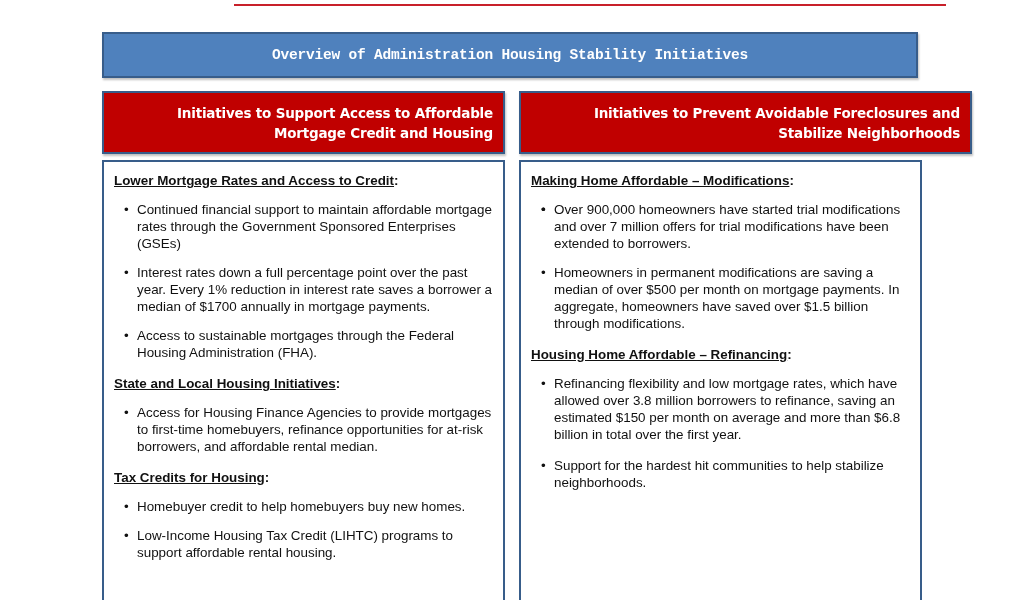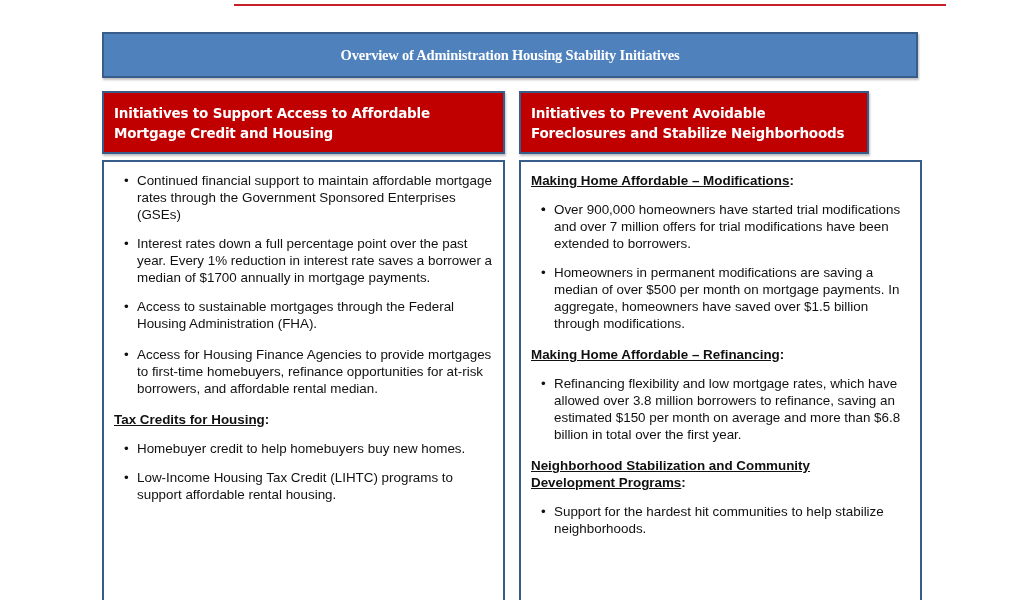--- a/index.html
+++ b/index.html
@@ -15,34 +15,34 @@
   }
   .top-clipped-text {
     position: absolute; left: 240px; top: -7px; height: 10px; width: 360px;
     overflow: hidden;
   }
   .banner {
     position: absolute; left: 102px; top: 32px; width: 816px; height: 46px;
     background: #4f81bd; border: 2px solid #385d8a; box-sizing: border-box;
     box-shadow: 1px 2px 2px rgba(0,0,0,0.25);
     display: flex; align-items: center; justify-content: center;
-    color: #ffffff; font-family: Liberation Serif, serif; font-weight: bold;
+    color: #ffffff; font-family: Liberation Mono, monospace; font-weight: bold;
     font-size: 14.5px; letter-spacing: -0.2px;
   }
   .col-header {
     position: absolute; top: 91px; height: 63px;
     background: #c00000; border: 2px solid #385d8a; box-sizing: border-box;
     box-shadow: 1px 2px 2px rgba(0,0,0,0.25);
-    display: flex; align-items: center; justify-content: center; text-align: left;
+    display: flex; align-items: center; justify-content: center; text-align: right;
     color: #ffffff; font-family: "DejaVu Sans", sans-serif; font-weight: bold;
     font-size: 13.5px; line-height: 20px; letter-spacing: -0.2px;
     padding: 0 10px;
   }
   .col-header.left { left: 102px; width: 403px; }
-  .col-header.right { left: 519px; width: 350px; }
+  .col-header.right { left: 519px; width: 453px; }
   .content-box {
     position: absolute; top: 160px; height: 460px;
     border: 2px solid #385d8a; box-sizing: border-box; background: #ffffff;
     padding: 10px 10px 0 10px;
     font-size: 13.4px; line-height: 17px;
   }
   .content-box.left { left: 102px; width: 403px; }
   .content-box.right { left: 519px; width: 403px; }
   .section-title {
     font-weight: bold; margin: 0 0 12px 0;
@@ -69,43 +69,44 @@
 </div>
 
 <div class="col-header left">
   <span>Initiatives to Support Access to Affordable Mortgage Credit and Housing</span>
 </div>
 <div class="col-header right">
   <span>Initiatives to Prevent Avoidable Foreclosures and Stabilize Neighborhoods</span>
 </div>
 
 <div class="content-box left">
+  <div class="section-title"><span class="t">Lower Mortgage Rates and Access to Credit</span><span>:</span></div>
   <ul class="bullets">
     <li><span class="bullet">•</span><span>Continued financial support to maintain affordable mortgage rates through the Government Sponsored Enterprises (GSEs)</span></li>
     <li><span class="bullet">•</span><span>Interest rates down a full percentage point  over the past year.  Every 1% reduction in interest rate saves a borrower a median of $1700 annually in mortgage payments.</span></li>
     <li style="margin-bottom:14px"><span class="bullet">•</span><span>Access to sustainable mortgages through the Federal Housing Administration (FHA).</span></li>
   </ul>
+  <div class="section-title"><span class="t">State and Local Housing Initiatives</span><span>:</span></div>
   <ul class="bullets">
     <li style="margin-bottom:14px"><span class="bullet">•</span><span>Access for Housing Finance Agencies to provide mortgages to first-time homebuyers, refinance opportunities for at-risk borrowers, and affordable rental median.</span></li>
   </ul>
   <div class="section-title"><span class="t">Tax Credits for Housing</span><span>:</span></div>
   <ul class="bullets">
     <li><span class="bullet">•</span><span>Homebuyer credit to help homebuyers buy new homes.</span></li>
     <li><span class="bullet">•</span><span>Low-Income Housing Tax Credit (LIHTC) programs to support affordable rental housing.</span></li>
   </ul>
 </div>
 
 <div class="content-box right">
   <div class="section-title"><span class="t">Making Home Affordable – Modifications</span><span>:</span></div>
   <ul class="bullets">
     <li><span class="bullet">•</span></li>
     <li><span class="bullet">•</span><span>Over 900,000 homeowners have started trial modifications and over 7 million offers for trial modifications have been extended to borrowers.</span></li>
     <li style="margin-bottom:14px"><span class="bullet">•</span><span>Homeowners in permanent modifications are saving a median of over $500 per month on mortgage payments. In aggregate, homeowners have saved over $1.5 billion through modifications.</span></li>
   </ul>
-  <div class="section-title"><span class="t">Making Home Affordable – Refinancing</span><span>:</span></div>
+  <div class="section-title"><span class="t">Housing Home Affordable – Refinancing</span><span>:</span></div>
   <ul class="bullets">
     <li style="margin-bottom:14px"><span class="bullet">•</span><span>Refinancing flexibility and low mortgage rates, which have allowed over 3.8 million  borrowers to refinance, saving an estimated $150 per month on average and more than $6.8 billion in total over the first year.</span></li>
   </ul>
-  <div class="section-title" style="width:310px"><span class="t">Neighborhood Stabilization and Community Development Programs</span><span>:</span></div>
   <ul class="bullets">
     <li><span class="bullet">•</span><span>Support for the hardest hit communities to help stabilize neighborhoods.</span></li>
   </ul>
 </div>
 
 </body></html>

